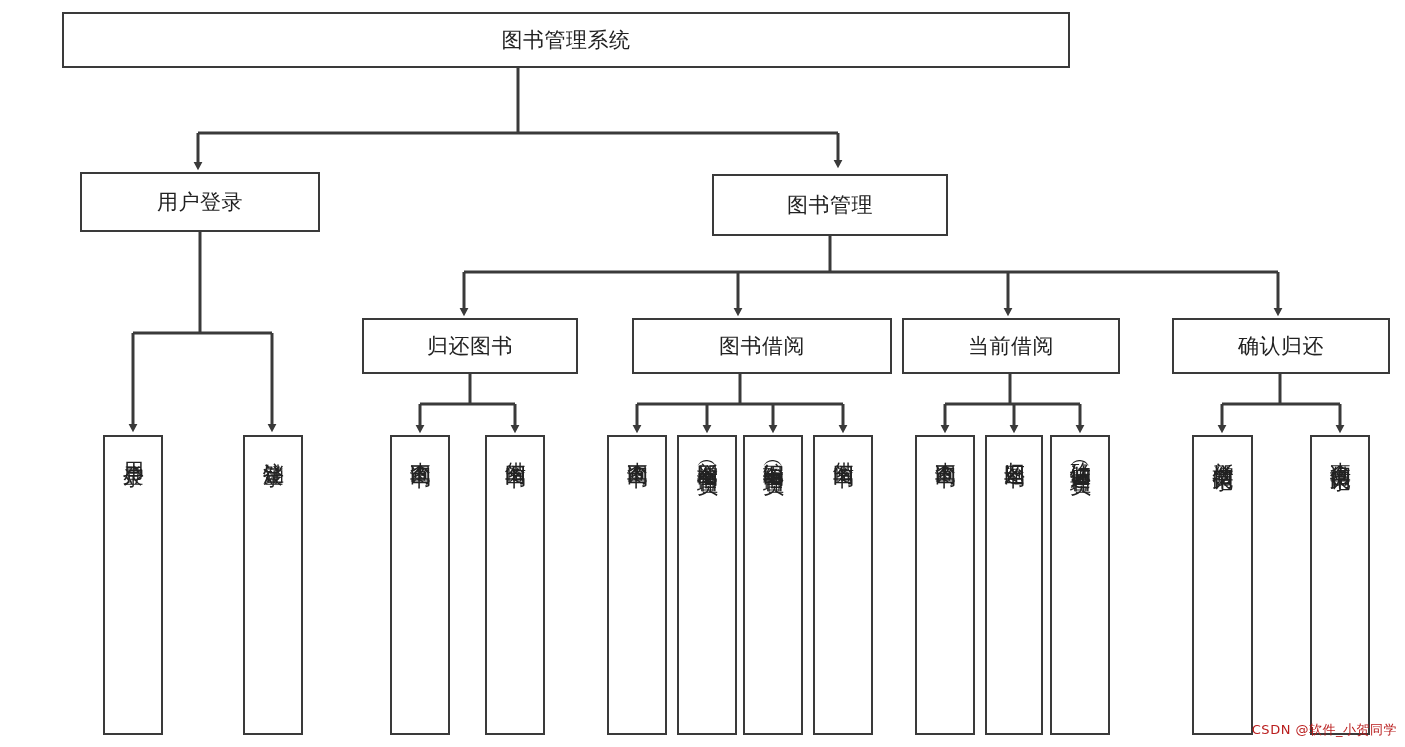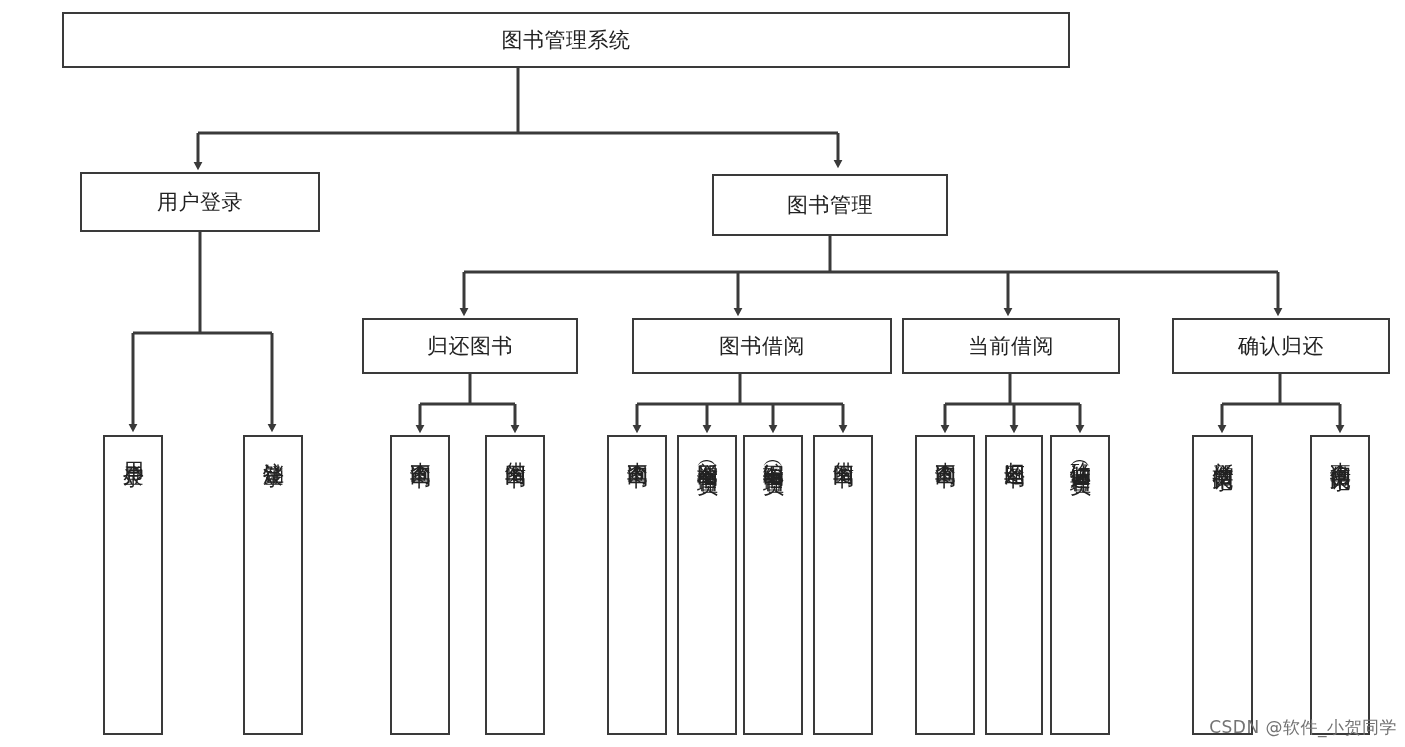--- a/index.html
+++ b/index.html
@@ -54,22 +54,22 @@
     text-orientation: upright;
     white-space: nowrap;
     font-size: 21px;
     letter-spacing: 2px;
     line-height: 1;
   }
   #watermark {
     position: absolute;
     right: 8px;
     bottom: 8px;
-    font-size: 17px;
-    color: #737373;
+    font-size: 13px;
+    color: #b91c1c;
     letter-spacing: 0.5px;
     z-index: 5;
     white-space: nowrap;
   }
 </style>
 </head>
 <body>
 
 <div id="canvas">
 

